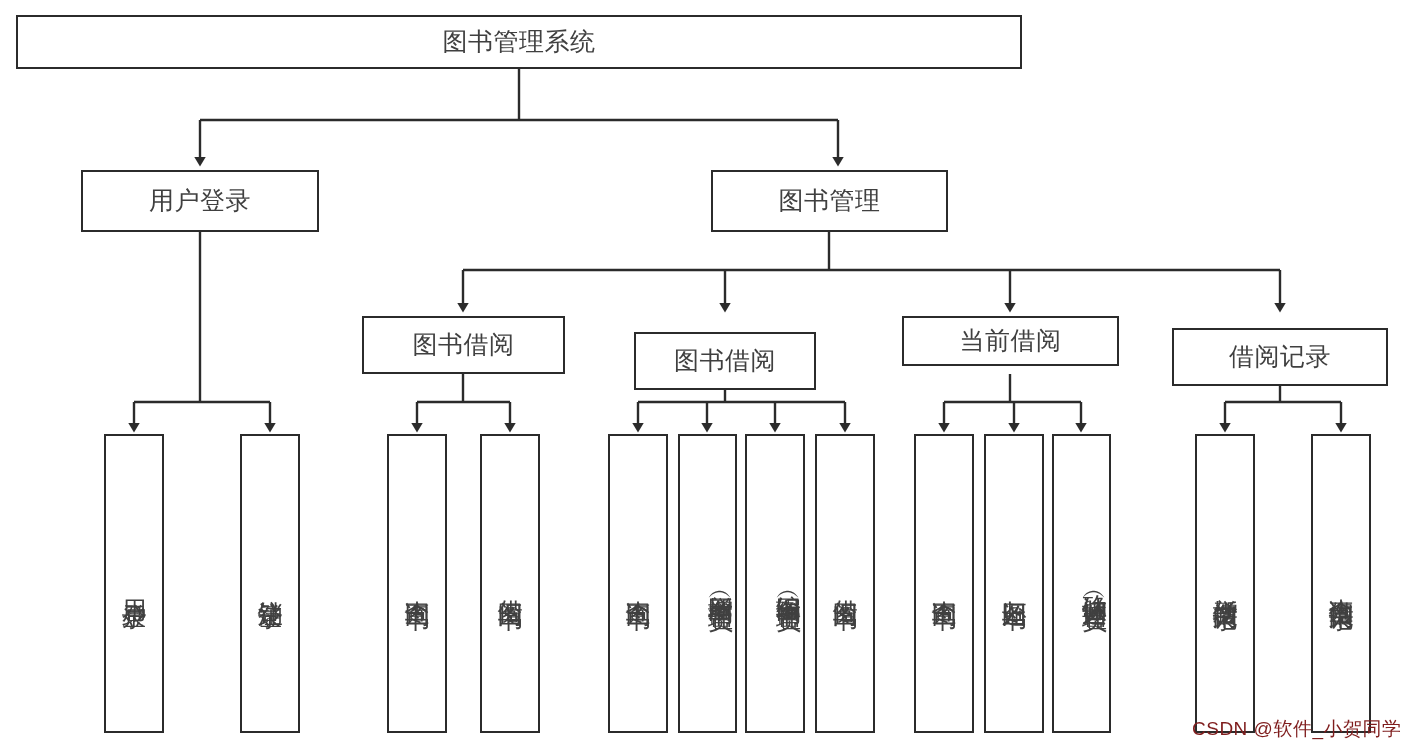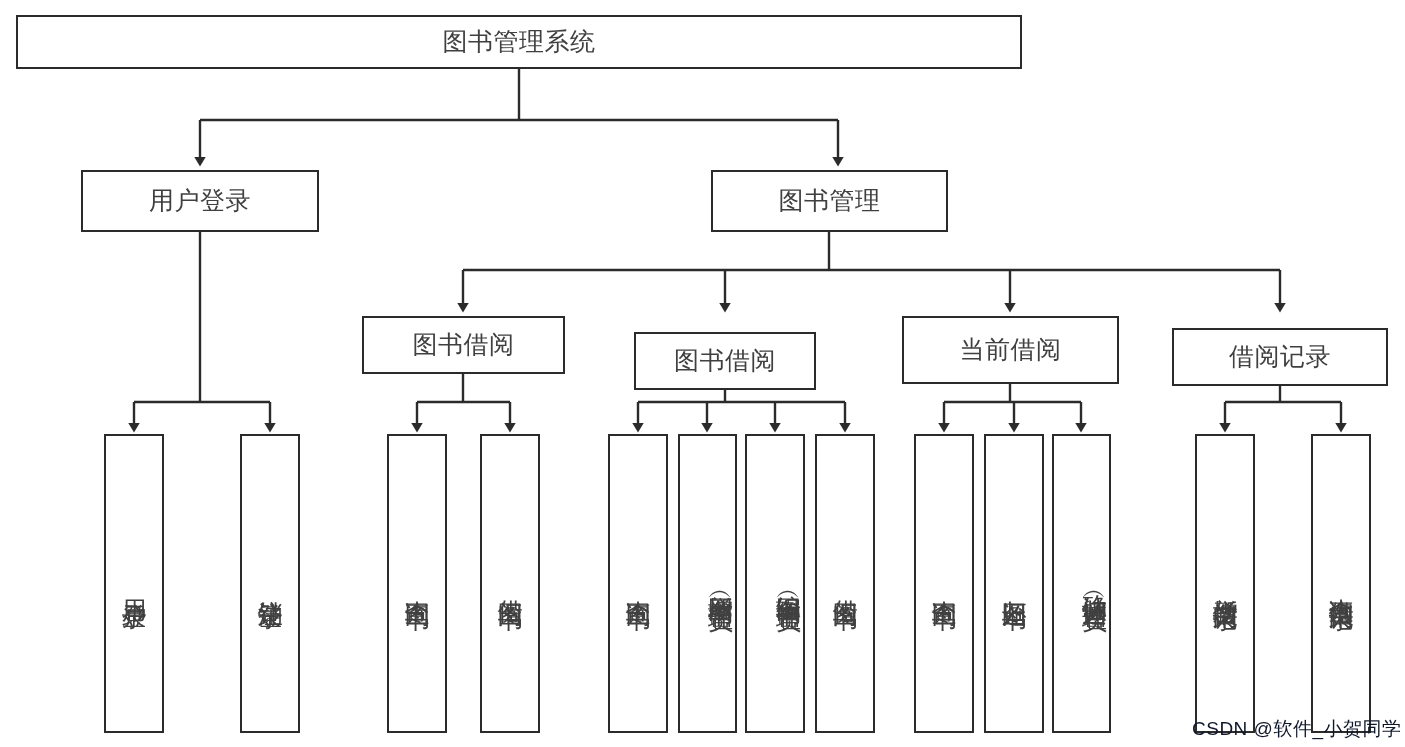--- a/index.html
+++ b/index.html
@@ -54,21 +54,21 @@
     justify-content: center;
   }
   .node-label {
     display: block;
     white-space: nowrap;
     line-height: 1.18;
   }
   .watermark {
     position: absolute;
     font-size: 19px;
-    color: #0f172a;
+    color: #7f1d1d;
     white-space: nowrap;
     letter-spacing: 0.5px;
   }
 </style>
 </head>
 <body>
 
 <div id="canvas">
 
   <svg id="wires" viewBox="0 0 1405 747">
@@ -136,21 +136,21 @@
   <div class="node horiz" style="left:711px; top:170px; width:237px; height:62px;">
     <span class="node-label">图书管理</span>
   </div>
 
   <div class="node horiz" style="left:362px; top:316px; width:203px; height:58px;">
     <span class="node-label">图书借阅</span>
   </div>
   <div class="node horiz" style="left:634px; top:316px; width:182px; height:58px;margin-top:16px;">
     <span class="node-label">图书借阅</span>
   </div>
-  <div class="node horiz" style="left:902px; top:316px; width:217px; height:68px;">
+  <div class="node horiz" style="left:902px; top:316px; width:217px; height:50px;">
     <span class="node-label">当前借阅</span>
   </div>
   <div class="node horiz" style="left:1172px; top:328px; width:216px; height:58px;">
     <span class="node-label">借阅记录</span>
   </div>
 
   <div class="node vert" style="left:104px; top:434px; width:60px; height:299px;">
     <span class="node-label">用户登录</span>
   </div>
   <div class="node vert" style="left:240px; top:434px; width:60px; height:299px;">

